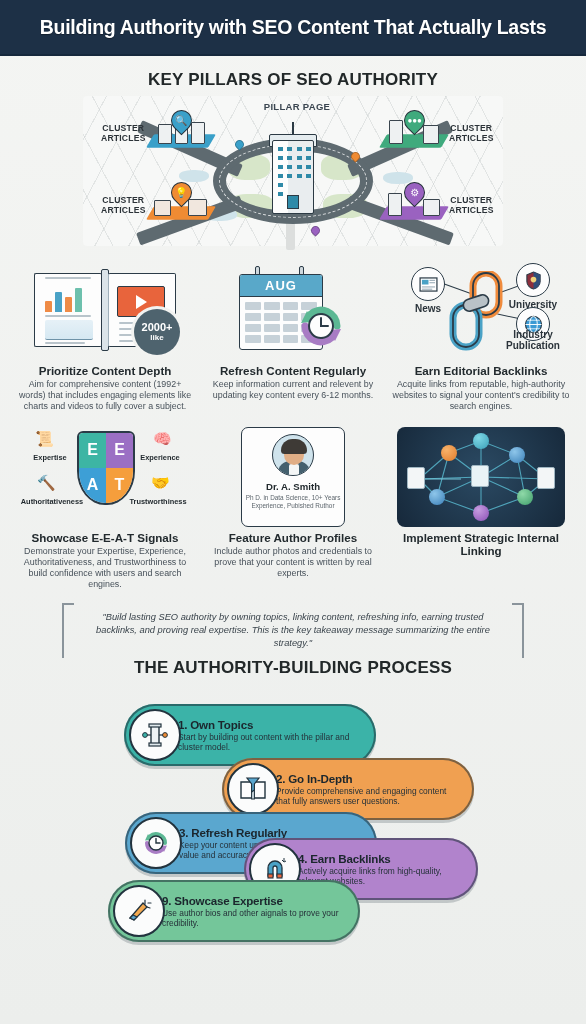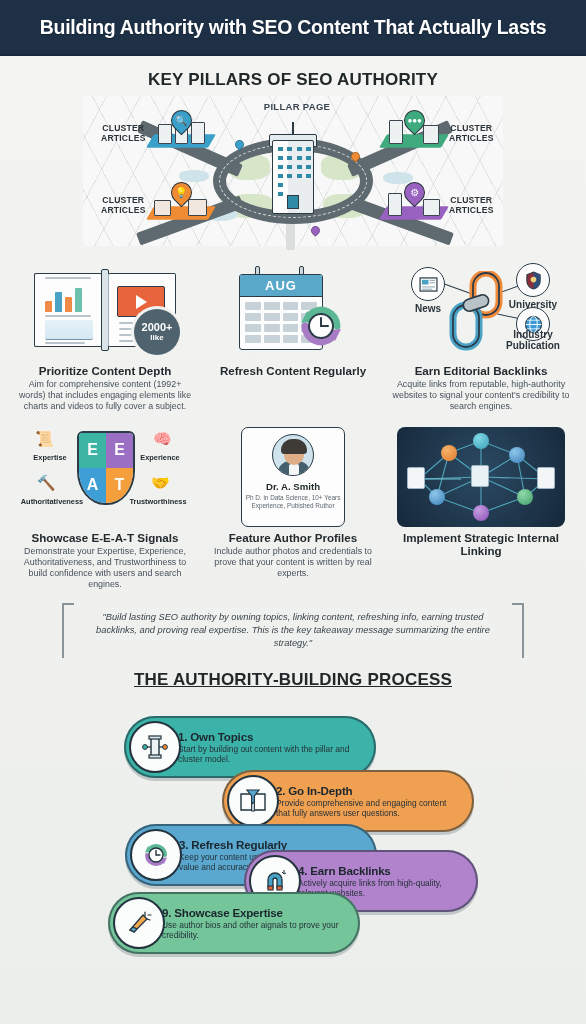--- a/index.html
+++ b/index.html
@@ -38,21 +38,21 @@
 
   
   .section-head {
     text-align: center;
     font-size: 17px;
     font-weight: bold;
     color: #222829;
     letter-spacing: 0.2px;
   }
   #pillars-head { margin-top: 14px; }
-  #process-head { margin-top: 12px; text-decoration: underline; }
+  #process-head { margin-top: 0; }
 
   
   .map-wrap {
     position: relative;
     width: 420px;
     height: 150px;
     margin: 6px auto 0;
   }
   .map-bg {
     position: absolute; inset: 0;
@@ -565,20 +565,21 @@
             <path d="M44 28a16 16 0 0 0-27-11.5" fill="none" stroke="#5cb894" stroke-width="7" stroke-linecap="round"></path>
             <path d="M14 13 L20 24 L8 25 Z" fill="#5cb894"></path>
             <path d="M12 28a16 16 0 0 0 27 11.5" fill="none" stroke="#a87cc4" stroke-width="7" stroke-linecap="round"></path>
             <path d="M42 43 L36 32 L48 31 Z" fill="#a87cc4"></path>
             <circle cx="28" cy="28" r="12" fill="#fdfdfd" stroke="#2b3b47" stroke-width="2"></circle>
             <path d="M28 20 V28 H35" stroke="#2b3b47" stroke-width="2" fill="none" stroke-linecap="round"></path>
           </svg>
         </div>
       </div>
       <div class="cap-title">Refresh Content Regularly</div>
+      <div class="cap-body">Keep information current and relevent by updating key content every 6-12 months.</div>
     </div>
 
     <div class="cell">
       <div class="art">
         <div class="chain">
           <div class="connector" style="left:36px;top:26px;width:34px;transform:rotate(20deg)"></div>
           <div class="connector" style="left:96px;top:26px;width:34px;transform:rotate(-20deg)"></div>
           <div class="connector" style="left:96px;top:56px;width:34px;transform:rotate(12deg)"></div>
 
           <div class="node" style="left:10px;top:6px">

